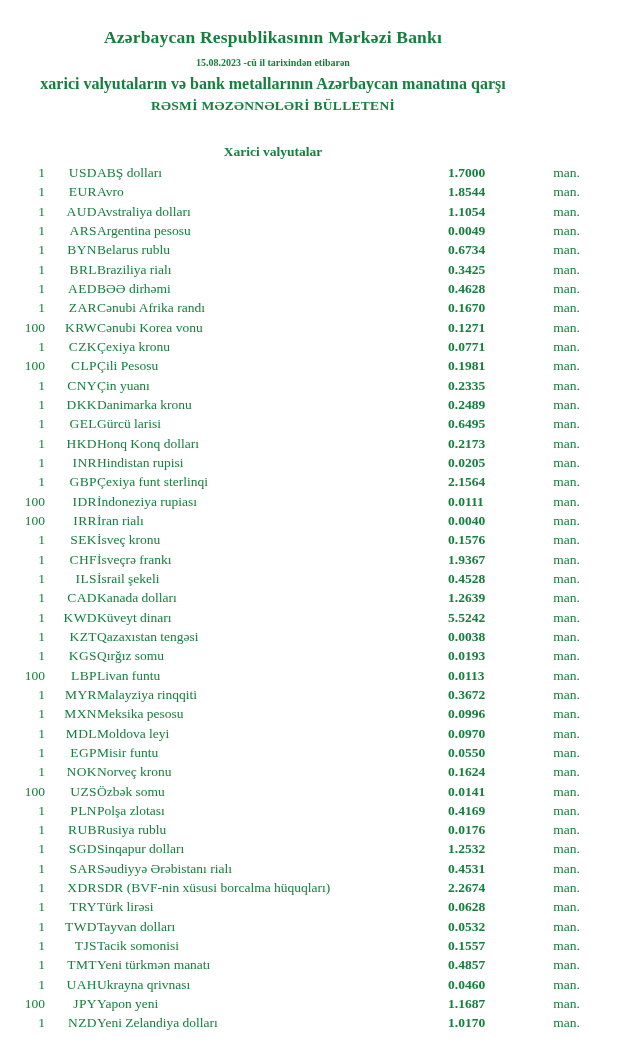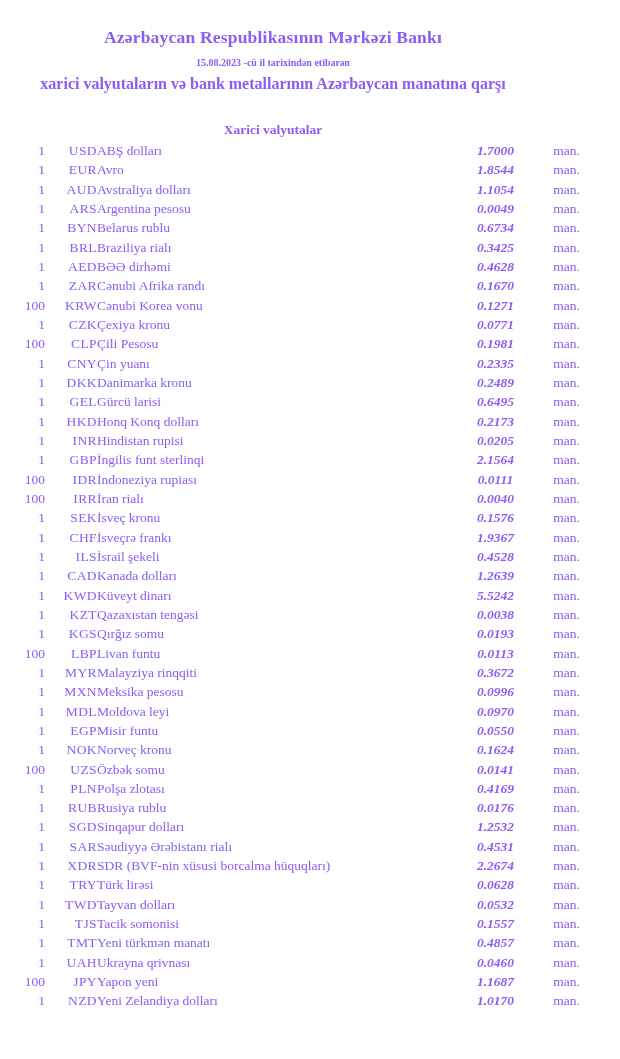--- a/index.html
+++ b/index.html
@@ -65,32 +65,33 @@
     padding: 0;
     height: 19.33px;
     line-height: 19.33px;
     font-size: 13.5px;
     white-space: nowrap;
     overflow: hidden;
   }
   td.qty   { width: 45px;  text-align: right; }
   td.code  { width: 52px;  text-align: right; font-size: 12.5px; letter-spacing: 0.4px; }
   td.name  { text-align: left; padding-left: 3px; }
-  td.rate  { width: 95px;  text-align: center; font-weight: bold; font-style: italic; }
+  td.rate  { width: 95px;  text-align: left; font-weight: bold; }
   td.unit  { width: 47px;  text-align: center; padding-left: 11px; }
 </style>
 </head>
 <body style="background: rgb(255, 255, 255);">
 
-<div class="page" style="color: #8b5cf6;">
+<div class="page" style="color: #15803d;">
 
   <div class="header-block">
     <h1 class="bank-title">Azərbaycan Respublikasının Mərkəzi Bankı</h1>
     <div class="date-line">15.08.2023 -cü il tarixindən etibarən</div>
     <div class="subject-line">xarici valyutaların və bank metallarının Azərbaycan manatına qarşı</div>
+    <div class="bulletin-title">RƏSMİ MƏZƏNNƏLƏRİ BÜLLETENİ</div>
   </div>
 
   <div class="section-title">Xarici valyutalar</div>
 
   <table class="rates">
     <tbody>
         <tr>
           <td class="qty">1</td>
           <td class="code">USD</td>
           <td class="name">ABŞ dolları</td>
@@ -198,21 +199,21 @@
         <tr>
           <td class="qty">1</td>
           <td class="code">INR</td>
           <td class="name">Hindistan rupisi</td>
           <td class="rate">0.0205</td>
           <td class="unit">man.</td>
         </tr>
         <tr>
           <td class="qty">1</td>
           <td class="code">GBP</td>
-          <td class="name">İngilis funt sterlinqi</td>
+          <td class="name">Çexiya funt sterlinqi</td>
           <td class="rate">2.1564</td>
           <td class="unit">man.</td>
         </tr>
         <tr>
           <td class="qty">100</td>
           <td class="code">IDR</td>
           <td class="name">İndoneziya rupiası</td>
           <td class="rate">0.0111</td>
           <td class="unit">man.</td>
         </tr>

